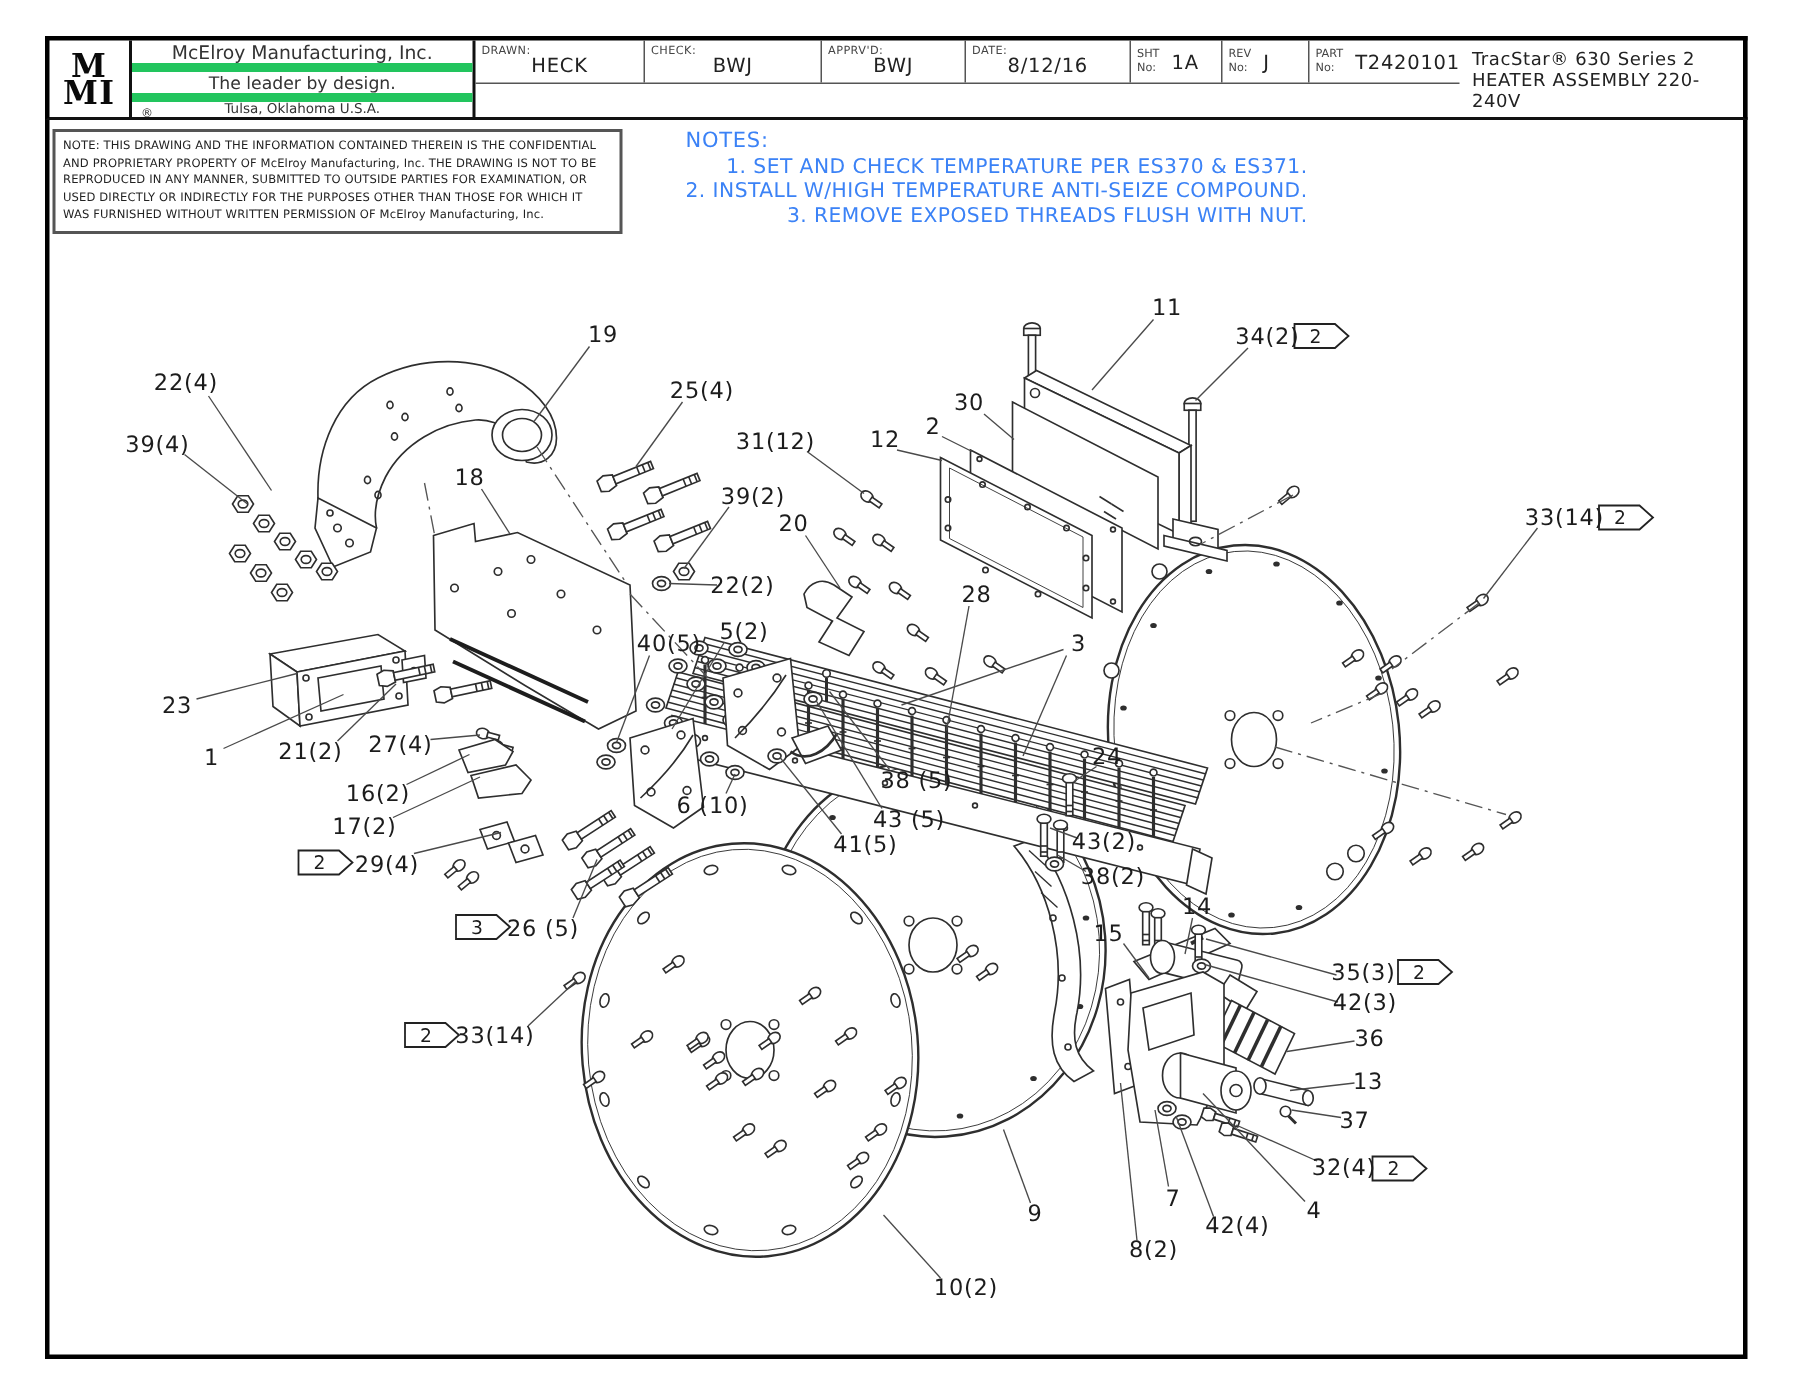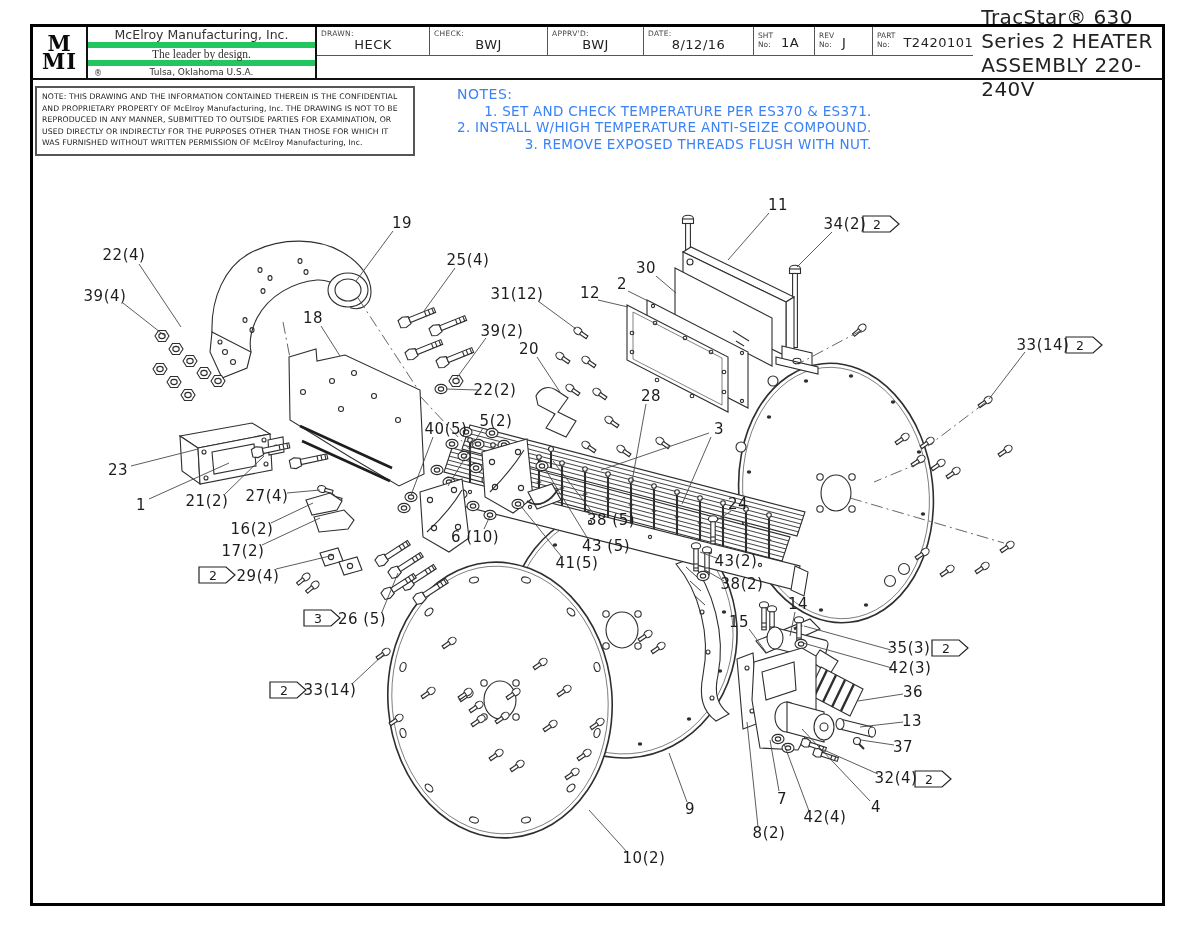--- a/index.html
+++ b/index.html
@@ -7,32 +7,32 @@
         font-family:"DejaVu Sans","Liberation Sans",sans-serif;color:#111;}
   
   .frame{position:absolute;left:30px;top:24px;width:1135px;height:882px;border:3px solid #000;box-sizing:border-box;}
   
   .tblock{position:absolute;left:30px;top:24px;width:1135px;height:56px;box-sizing:border-box;
           border:3px solid #000;border-bottom:2px solid #111;display:flex;background:#fff;z-index:5;}
   .logo-cell{width:53px;border-right:2px solid #111;display:flex;flex-direction:column;align-items:center;justify-content:center;line-height:0.82;}
   .logo-cell span{font-family:"DejaVu Serif","Liberation Serif",serif;font-weight:bold;font-size:21px;letter-spacing:1px;color:#0a0a0a;transform:scaleY(1.05);}
   .company-cell{width:227px;border-right:2px solid #111;display:flex;flex-direction:column;}
   .company-row{flex:1;display:flex;align-items:center;justify-content:center;font-size:12.5px;color:#333;border-bottom:6px solid #22c55e;}
-  .company-row.tag{font-size:11.5px;font-family:Liberation Serif, serif;}
+  .company-row.tag{font-size:11.5px;}
   .company-row.loc{font-size:9px;border-bottom:none;position:relative;}
   .company-row.loc .reg{position:absolute;left:6px;top:3px;font-size:8px;}
   .fields-cell{flex:1;display:flex;flex-direction:row;}
   .frow{display:flex;height:28px;border-bottom:1px solid #555;}
   .fcell{position:relative;border-right:1px solid #555;box-sizing:border-box;display:flex;align-items:flex-end;justify-content:center;padding-bottom:3px;}
   .fcell .flab{position:absolute;left:4px;top:2px;font-size:7.5px;color:#444;letter-spacing:.3px;}
   .fcell .fval{font-size:13px;color:#222;letter-spacing:.5px;}
   .fcell.mini{justify-content:flex-start;align-items:center;padding:0 0 0 4px;}
   .fcell.mini .ml{display:flex;flex-direction:column;font-size:7.5px;color:#444;line-height:1.15;margin-right:8px;}
   .fcell.mini .fval{margin-top:3px;}
-  .trow{flex:1;display:flex;align-items:center;padding-left:8px;font-size:20px;letter-spacing:.4px;color:#222;}
+  .trow{flex:1;display:flex;align-items:center;padding-left:8px;font-size:12px;letter-spacing:.4px;color:#222;}
   
   .notebox{position:absolute;left:35px;top:86px;width:380px;height:70px;border:2px solid #555;box-sizing:border-box;
            padding:3px 5px;font-size:7.7px;line-height:1.5;color:#222;letter-spacing:.1px;z-index:5;}
   .notes{position:absolute;left:457px;top:86px;z-index:5;color:#3b82f6;}
   .notes .nh{font-size:14px;letter-spacing:.5px;margin-bottom:1px;}
   .notes .ni{font-size:13.5px;letter-spacing:.3px;line-height:1.22;text-align:right;}
   
   svg.art{position:absolute;left:0;top:0;width:1200px;height:927px;}
   .ln{stroke:#2e2e2e;fill:none;stroke-width:1.1;}
   .fw{fill:#fff;stroke:#2e2e2e;stroke-width:1.1;}

